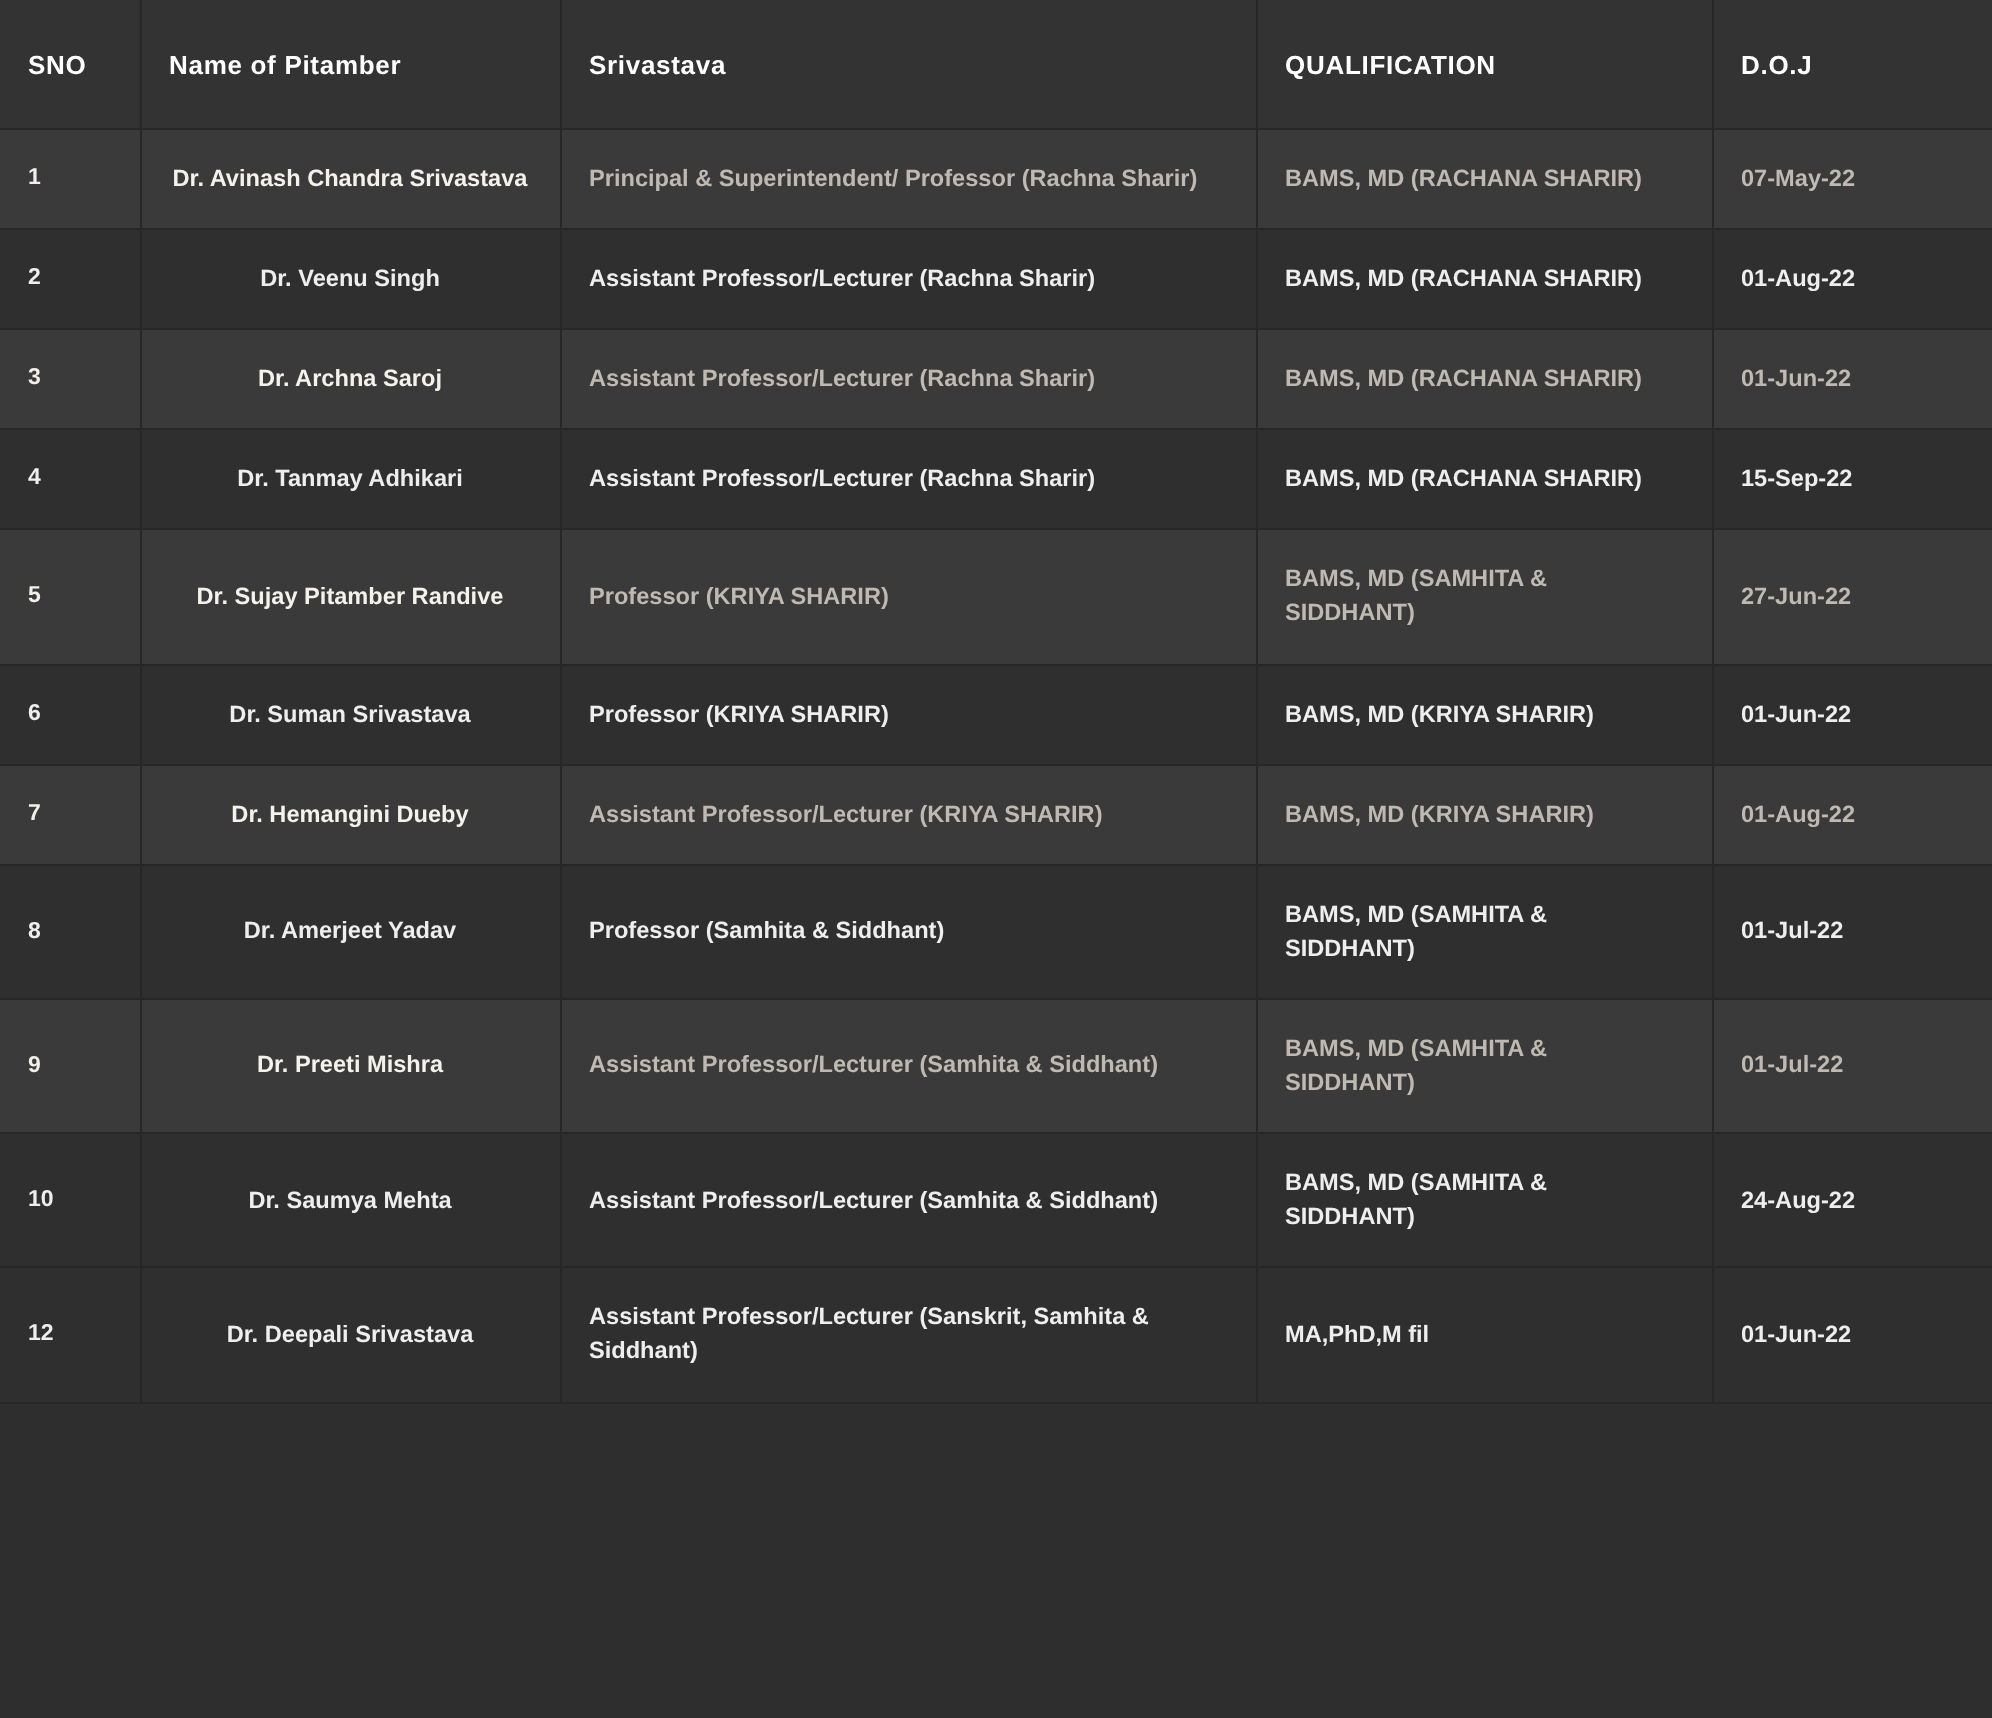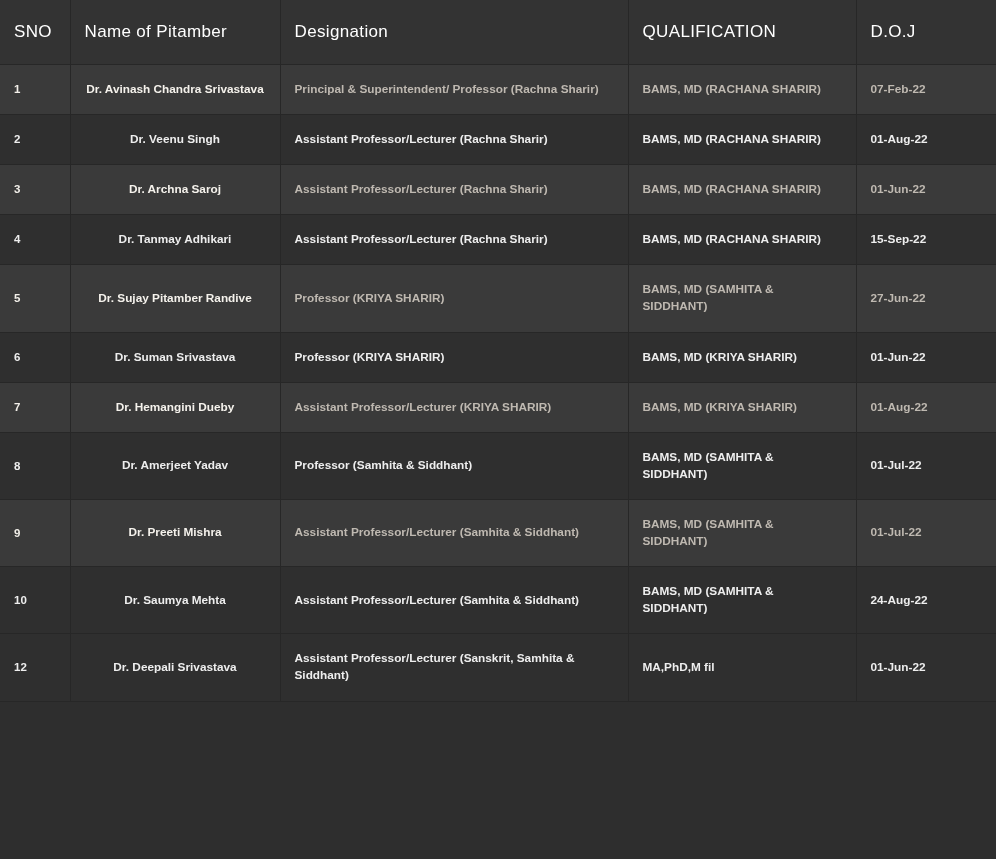--- a/index.html
+++ b/index.html
@@ -22,22 +22,22 @@
   }
   table.staff-table col.c-sno { width: 70px; }
   table.staff-table col.c-name { width: 210px; }
   table.staff-table col.c-desig { width: 348px; }
   table.staff-table col.c-qual { width: 228px; }
   table.staff-table col.c-doj { width: 140px; }
 
   thead th {
     background: #333333;
     color: #ffffff;
-    font-size: 17px;
-    font-weight: normal;
+    font-size: 13px;
+    font-weight: bold;
     letter-spacing: 0.35px;
     text-align: left;
     padding: 22px 14px 22px 14px;
     vertical-align: middle;
     border-right: 1px solid #272727;
     border-bottom: 1px solid #272727;
     height: 20px;
   }
   thead th:last-child { border-right: none; }
 
@@ -71,32 +71,32 @@
     <col class="c-sno">
     <col class="c-name">
     <col class="c-desig">
     <col class="c-qual">
     <col class="c-doj">
   </colgroup>
   <thead>
     <tr>
       <th>SNO</th>
       <th>Name of Pitamber</th>
-      <th>Designation</th>
+      <th>Srivastava</th>
       <th>QUALIFICATION</th>
       <th>D.O.J</th>
     </tr>
   </thead>
   <tbody id="table-body">
       <tr class="row-odd">
         <td class="cell-sno">1</td>
         <td class="cell-name">Dr. Avinash Chandra Srivastava</td>
         <td class="cell-desig">Principal &amp; Superintendent/ Professor (Rachna Sharir)</td>
         <td class="cell-qual">BAMS, MD (RACHANA SHARIR)</td>
-        <td class="cell-doj">07-Feb-22</td>
+        <td class="cell-doj">07-May-22</td>
       </tr>
       <tr class="row-even">
         <td class="cell-sno">2</td>
         <td class="cell-name">Dr. Veenu Singh</td>
         <td class="cell-desig">Assistant Professor/Lecturer  (Rachna Sharir)</td>
         <td class="cell-qual">BAMS, MD (RACHANA SHARIR)</td>
         <td class="cell-doj">01-Aug-22</td>
       </tr>
       <tr class="row-odd">
         <td class="cell-sno">3</td>

